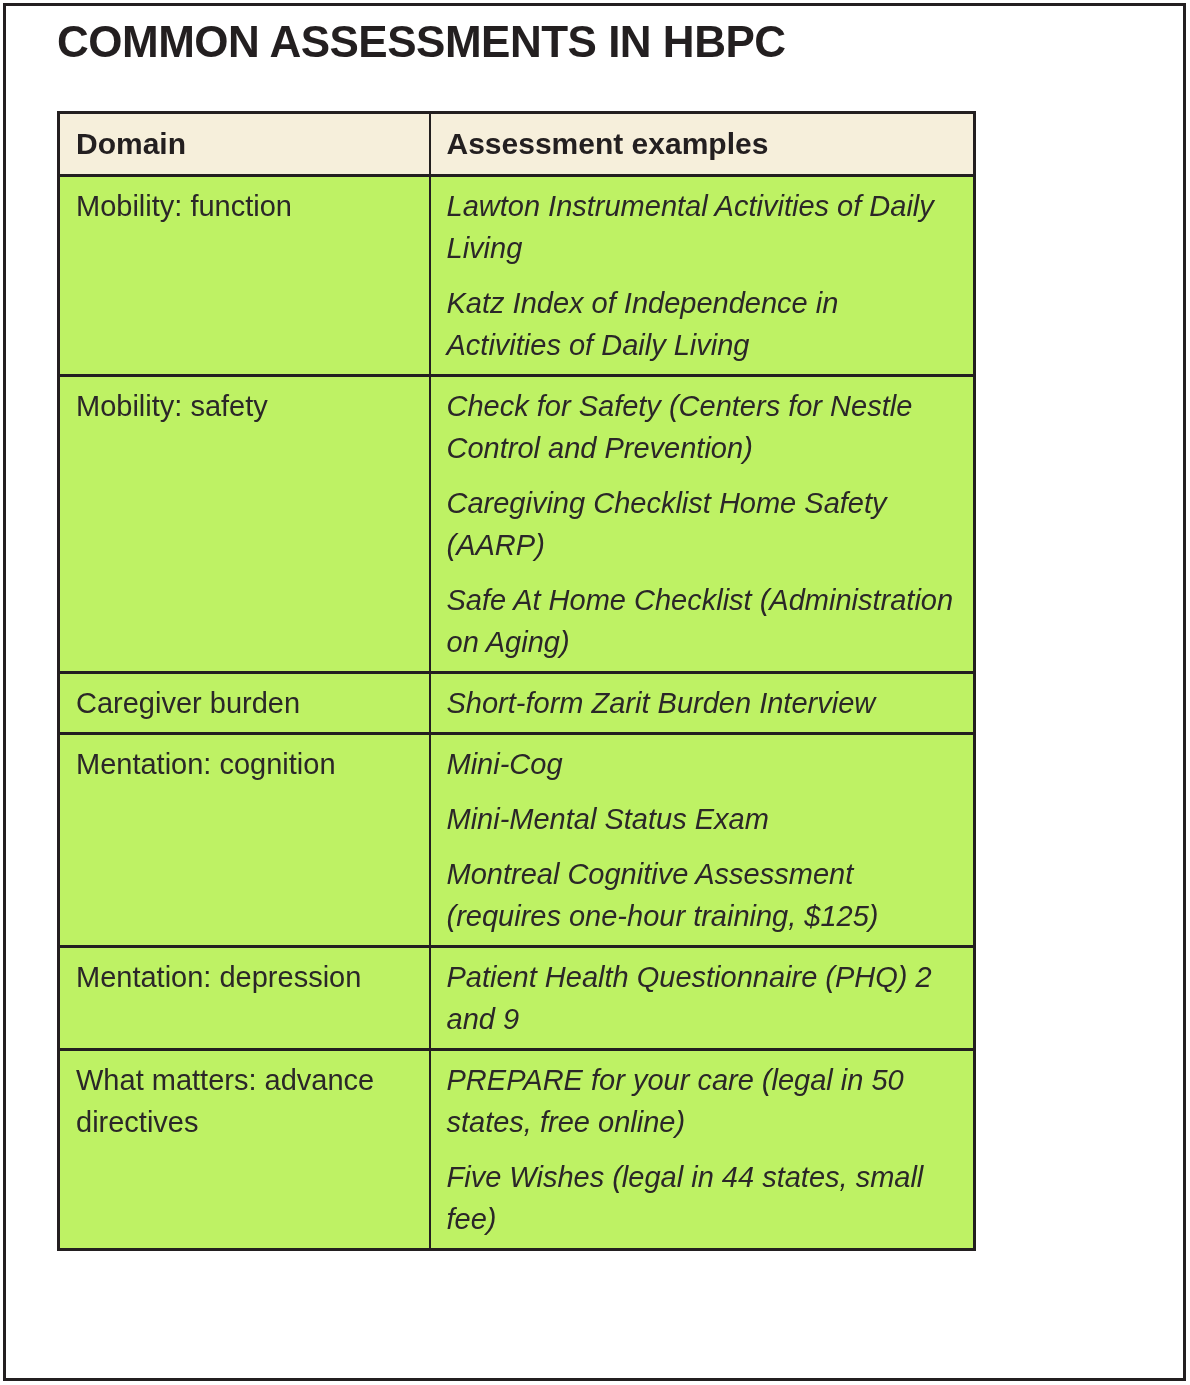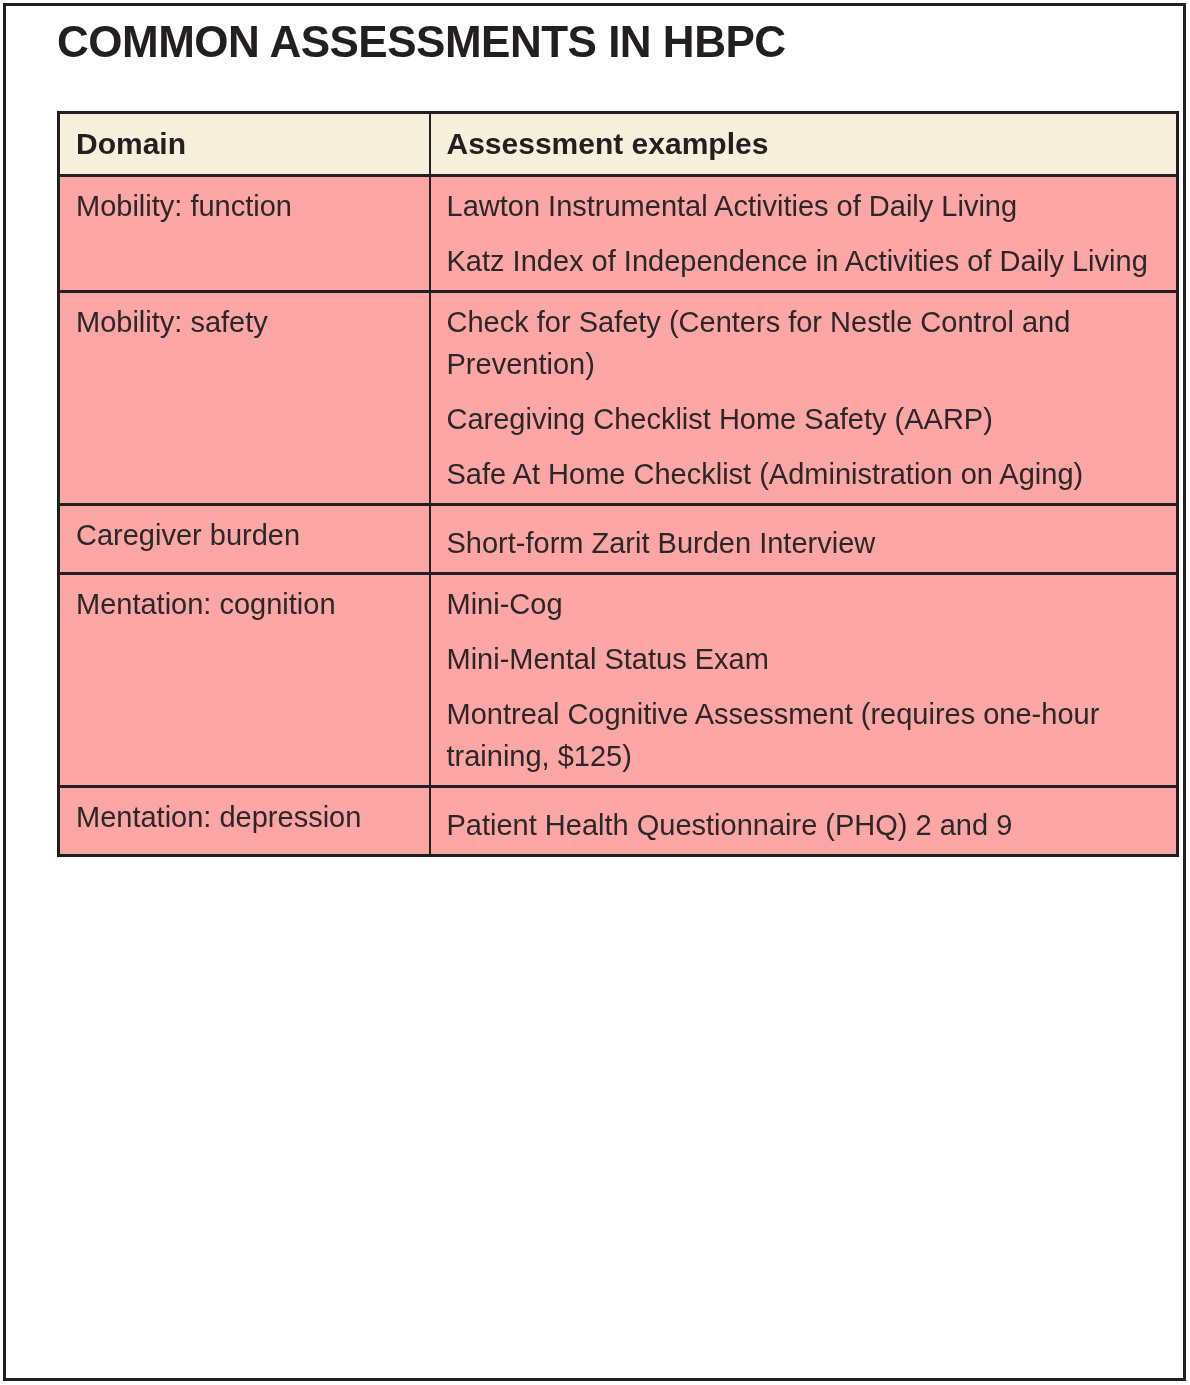--- a/index.html
+++ b/index.html
@@ -32,21 +32,21 @@
     padding-top:20px;
     font-size:44px;
     font-weight:700;
     letter-spacing:-0.5px;
     color:var(--title-color);
     line-height:1.0;
   }
   table.assessments{
     margin-top:47px;
     border-collapse:collapse;
-    width:1122px;
+    width:919px;
     table-layout:fixed;
     border:3px solid var(--border-color);
   }
   col.domain-col{width:371px;}
   th,td{
     border:solid var(--border-color);
     border-width:3px 2px;
     vertical-align:top;
     text-align:left;
     box-sizing:border-box;
@@ -58,24 +58,24 @@
     color:var(--title-color);
     padding:9px 16px;
     line-height:42px;
   }
   td{
     font-size:29px;
     font-weight:400;
     color:var(--text-color);
     padding:8px 16px;
     line-height:42px;
-    background:#fca5a5;
+    background:#bef264;
   }
-  td p{margin:0 0 13px 0;}
-  td p:last-child{margin-bottom:0;margin-top:8px;}
+  td p{margin:0 0 13px 0;font-style:italic;}
+  td p:last-child{margin-bottom:0;}
 </style>
 </head>
 <body>
 
 <div class="frame"></div>
 
 <div class="content">
   <h1 class="page-title">COMMON ASSESSMENTS IN HBPC</h1>
 
   <table class="assessments">
@@ -118,15 +118,22 @@
             <p>Mini-Mental Status Exam</p>
             <p>Montreal Cognitive Assessment (requires one-hour training, $125)</p>
           </td>
         </tr>
         <tr>
           <td>Mentation: depression</td>
           <td>
             <p>Patient Health Questionnaire (PHQ) 2 and 9</p>
           </td>
         </tr>
+        <tr>
+          <td>What matters: advance directives</td>
+          <td>
+            <p>PREPARE for your care (legal in 50 states, free online)</p>
+            <p>Five Wishes (legal in 44 states, small fee)</p>
+          </td>
+        </tr>
       </tbody>
   </table>
 </div>
 
 </body></html>

